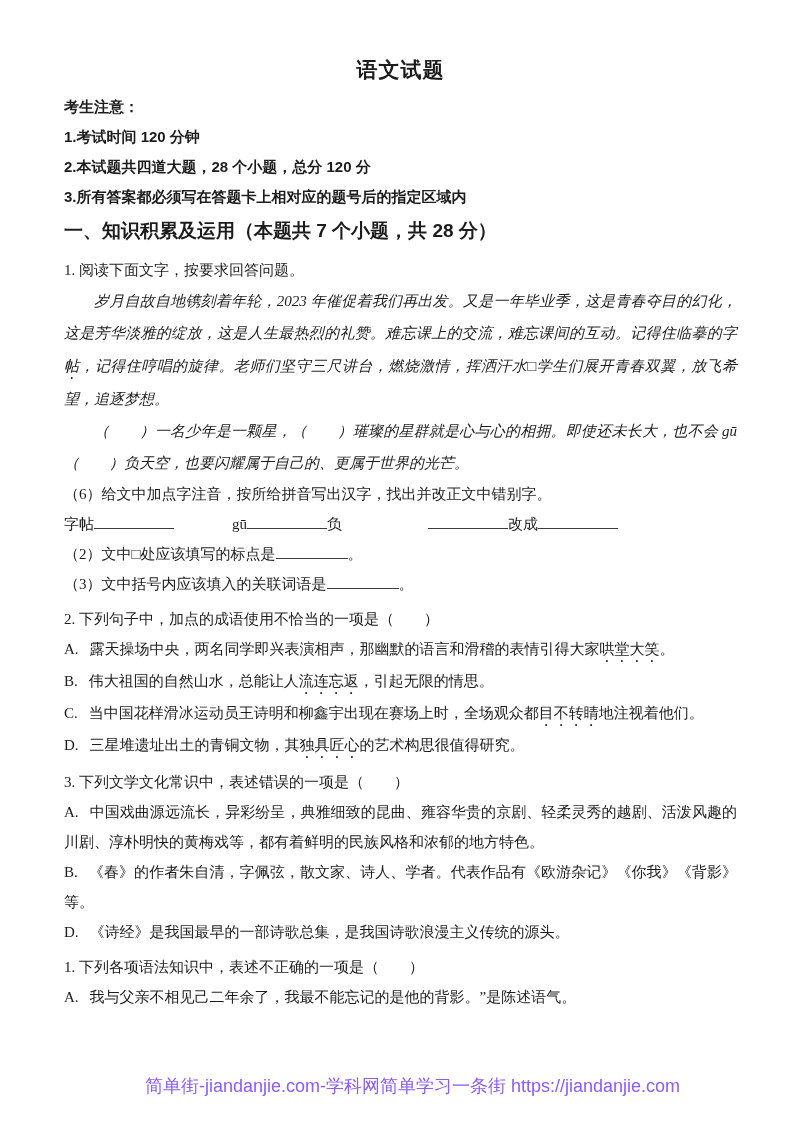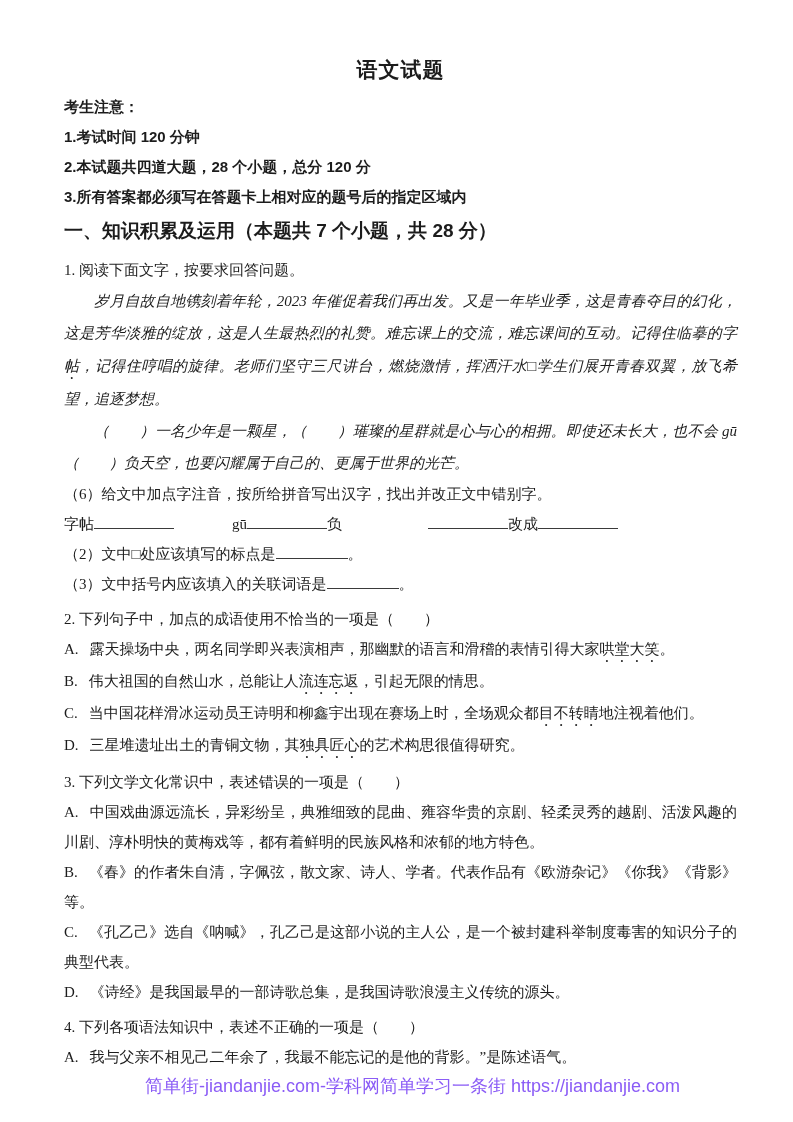--- a/index.html
+++ b/index.html
@@ -75,24 +75,23 @@
     <p class="option"><span class="opt-label">A.</span><span>露天操场中央，两名同学即兴表演相声，那幽默的语言和滑稽的表情引得大家</span><span class="emph">哄堂大笑</span><span>。</span></p>
     <p class="option"><span class="opt-label">B.</span><span>伟大祖国的自然山水，总能让人</span><span class="emph">流连忘返</span><span>，引起无限的情思。</span></p>
     <p class="option"><span class="opt-label">C.</span><span>当中国花样滑冰运动员王诗明和柳鑫宇出现在赛场上时，全场观众都</span><span class="emph">目不转睛</span><span>地注视着他们。</span></p>
     <p class="option"><span class="opt-label">D.</span><span>三星堆遗址出土的青铜文物，其</span><span class="emph">独具匠心</span><span>的艺术构思很值得研究。</span></p>
   </div>
 
   <div>
     <p class="q">3. 下列文学文化常识中，表述错误的一项是（　　）</p>
     <p class="option"><span class="opt-label">A.</span><span>中国戏曲源远流长，异彩纷呈，典雅细致的昆曲、雍容华贵的京剧、轻柔灵秀的越剧、活泼风趣的川剧、淳朴明快的黄梅戏等，都有着鲜明的民族风格和浓郁的地方特色。</span></p>
     <p class="option"><span class="opt-label">B.</span><span>《春》的作者朱自清，字佩弦，散文家、诗人、学者。代表作品有《欧游杂记》《你我》《背影》等。</span></p>
-    <p class="option"><span class="opt-label">C.</span><span>《孔乙己》选自《呐喊》，孔乙己是这部小说的主人公，是一个被封建科举制度毒害的知识分子的典型代表。</span></p>
     <p class="option"><span class="opt-label">D.</span><span>《诗经》是我国最早的一部诗歌总集，是我国诗歌浪漫主义传统的源头。</span></p>
   </div>
 
   <div>
-    <p class="q">4. 下列各项语法知识中，表述不正确的一项是（　　）</p>
+    <p class="q">1. 下列各项语法知识中，表述不正确的一项是（　　）</p>
     <p class="option"><span class="opt-label">A.</span><span>我与父亲不相见己二年余了，我最不能忘记的是他的背影。”是陈述语气。</span></p>
   </div>
 
 </div>
 
 <div class="footer">简单街-jiandanjie.com-学科网简单学习一条街 https://jiandanjie.com</div>
 
 </body></html>

